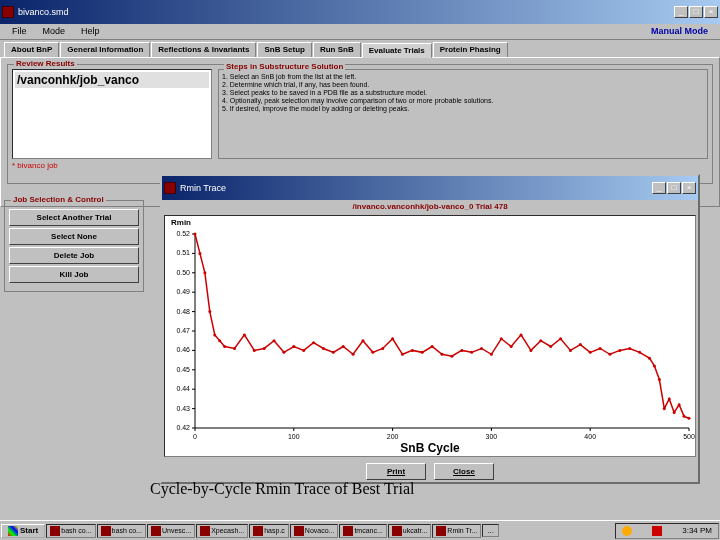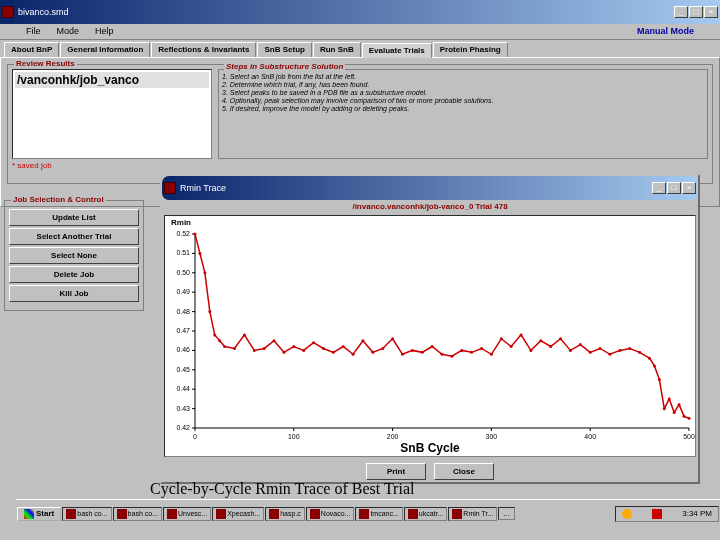--- a/index.html
+++ b/index.html
@@ -2,50 +2,50 @@
 <html><head>
 <meta charset="utf-8">
 <style>
   * { box-sizing: border-box; margin: 0; padding: 0; font-family: Arial, sans-serif; }
   body { width: 720px; height: 540px; background: #c0c0c0; font-size: 9px; overflow: hidden; position: relative; }
   .titlebar { height: 24px; background: linear-gradient(to right,#0a246a,#a6caf0); display:flex; align-items:center; padding:0 2px; color:#fff; }
   .titlebar .icon { width:12px;height:12px; background:#800; border:1px solid #400; margin-right:4px;}
   .titlebar-title { font-size:9px; }
   .titlebar .winbtns { margin-left:auto; display:flex; gap:1px;}
   .titlebar .winbtn { width:14px;height:12px; background:#c0c0c0; border:1px solid #fff; border-right-color:#404040; border-bottom-color:#404040; font-size:8px; text-align:center; line-height:10px;}
-  .menubar { height:16px; background:#c0c0c0; display:flex; padding:0 18px; border-bottom:1px solid #808080;}
+  .menubar { height:16px; background:#c0c0c0; display:flex; padding:0 4px; border-bottom:1px solid #808080;}
   .menubar .item { padding:2px 8px; font-size:9px;}
   .menubar .right { margin-left:auto; color:#00a; font-weight:bold;}
   .tabs { display:flex; background:#c0c0c0; padding:2px 4px 0; gap:0;text-align:right; }
   .tab { background:#c0c0c0; border:1px solid #fff; border-right-color:#808080; border-bottom:none; padding:2px 6px; font-size:8px; font-weight:bold; margin-right:1px;}
   .tab.active { background:#d0d0d0; border-bottom:1px solid #d0d0d0; position:relative; top:1px;}
   .mainpanel { border:1px solid #808080; border-top-color:#fff; border-left-color:#fff; margin:0 0; height:150px; background:#c0c0c0; padding:4px;}
   .groupbox { border:1px solid #808080; padding:4px; position:relative; }
   .groupbox-label { position:absolute; top:-6px; left:6px; background:#c0c0c0; padding:0 2px; font-size:8px; color:#800; font-weight:bold;}
   .reviewbox { margin:2px; }
   .toprow { display:flex; gap:6px; }
   .joblist { width:200px; height:90px; background:#fff; border:1px inset #808080; font-size:12px; padding:2px;}
   .joblist-hdr { background:#e0e0e0; font-weight:bold; padding:1px 2px;}
-  .steps { flex:1;font-style:italic; }
+  .steps { flex:1; }
   .stepsbox { border:1px solid #808080; height:90px; padding:3px; font-size:7px;}
   .stepsbox-label { position:absolute; top:-7px; left:6px; background:#c0c0c0; padding:0 2px; font-size:8px; color:#800; font-weight:bold;}
   .activejob { font-size:8px; color:#c00; margin-top:2px;}
   .leftcol { position:absolute; left:4px; top:200px; width:140px;}
   .jobsel { border:1px solid #808080; padding:6px 4px; }
   .btn { display:block; width:100%; margin:2px 0; background:#c0c0c0; border:1px solid #fff; border-right-color:#404040; border-bottom-color:#404040; font-size:8px; font-weight:bold; padding:3px; text-align:center;}
   .tracewin { position:absolute; left:160px; top:174px; width:540px; height:310px; border:2px outset #c0c0c0; background:#c0c0c0;}
-  .tracewin .titlebar{ background:linear-gradient(to right,#0a246a,#a6caf0);border-radius:7px;}
+  .tracewin .titlebar{ background:linear-gradient(to right,#0a246a,#a6caf0);}
   .tracepath { font-size:8px; text-align:center; padding:2px; color:#800; font-weight:bold;}
   .chartarea { background:#fff; margin:2px; height:242px; position:relative; border:1px inset #808080;}
   .chart-title { position:absolute; top:2px; left:6px; font-size:8px; font-weight:bold;}
   .chart-svg { position:absolute; top:14px; left:0; right:0; bottom:14px;}
   .chart-xlabel { position:absolute; bottom:1px; left:50%; transform:translateX(-50%); font-size:12px; font-weight:bold;}
-  .tracebuttons { display:flex; justify-content:center; gap:8px; padding:2px;}
+  .tracebuttons { display:flex; justify-content:center; gap:8px; padding:2px;text-decoration:underline;}
   .caption { position:absolute; left:150px; top:480px; font-size:16px; font-family:"Times New Roman",serif;}
-  .taskbar { position:absolute; bottom:13px; left:0; right:0; height:28px; background:#c0c0c0; border-top:1px solid #fff; display:flex; align-items:center; padding:1px; gap:1px;margin-left:16px;}
+  .taskbar { position:absolute; bottom:0; left:0; right:0; height:20px; background:#c0c0c0; border-top:1px solid #fff; display:flex; align-items:center; padding:1px; gap:1px;}
   .taskbar .start { background:#c0c0c0; border:1px outset #fff; padding:1px 6px; font-size:8px; font-weight:bold; display:flex; align-items:center; gap:2px;}
   .taskbar .tbtn { background:#c0c0c0; border:1px inset #808080; padding:1px 3px; font-size:7px; max-width:60px; overflow:hidden; white-space:nowrap; display:flex; align-items:center; gap:1px;}
   .taskbar .tbtn .ti { width:10px;height:10px; background:#800;}
   .taskbar .clock { margin-left:auto; border:1px inset #808080; padding:2px 6px; font-size:8px; display:flex; align-items:center; gap:20px;}
   .traybox { border:1px inset #808080; padding:1px 4px; font-size:8px;}
   .sysicon { width:10px; height:10px; display:inline-block;}
   .step-line { margin-bottom:1px; }
 </style>
 </head>
 <body>
@@ -76,40 +76,39 @@
 </div>
 
 <div class="mainpanel">
   <div class="groupbox reviewbox" style="height:120px;">
     <span class="groupbox-label">Review Results</span>
     <div class="toprow">
       <div>
         <div class="joblist">
           <div class="joblist-hdr">/vanconhk/job_vanco</div>
         </div>
-        <div class="activejob">* saved job</div>
+        <div class="activejob">* bivanco job</div>
       </div>
       <div class="steps" style="position:relative;">
         <div class="stepsbox">
           <span class="stepsbox-label">Steps in Substructure Solution</span>
           <div class="step-line">1. Select an SnB job from the list at the left.</div>
           <div class="step-line">2. Determine which trial, if any, has been found.</div>
           <div class="step-line">3. Select peaks to be saved in a PDB file as a substructure model.</div>
           <div class="step-line">4. Optionally, peak selection may involve comparison of two or more probable solutions.</div>
           <div class="step-line">5. If desired, improve the model by adding or deleting peaks.</div>
         </div>
       </div>
     </div>
   </div>
 </div>
 
 <div class="leftcol">
   <div class="jobsel groupbox">
     <span class="groupbox-label">Job Selection &amp; Control</span>
-    <button class="btn">Update List</button>
     <button class="btn">Select Another Trial</button>
     <button class="btn">Select None</button>
     <button class="btn">Delete Job</button>
     <button class="btn">Kill Job</button>
   </div>
 </div>
 
 <div class="tracewin">
   <div class="titlebar">
     <span class="icon"></span>

